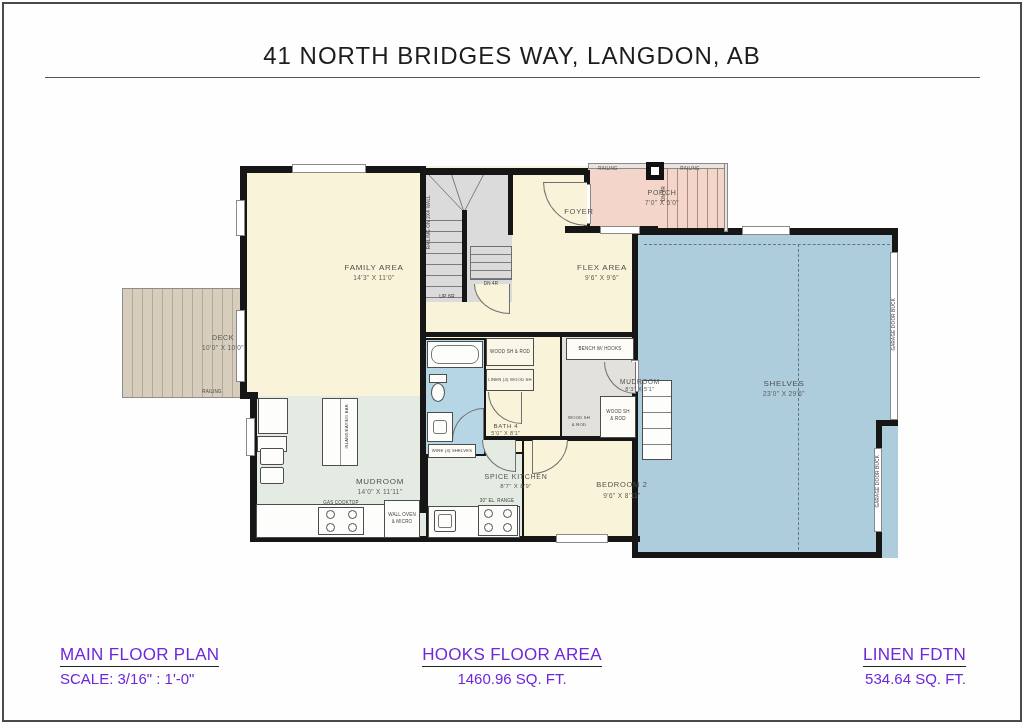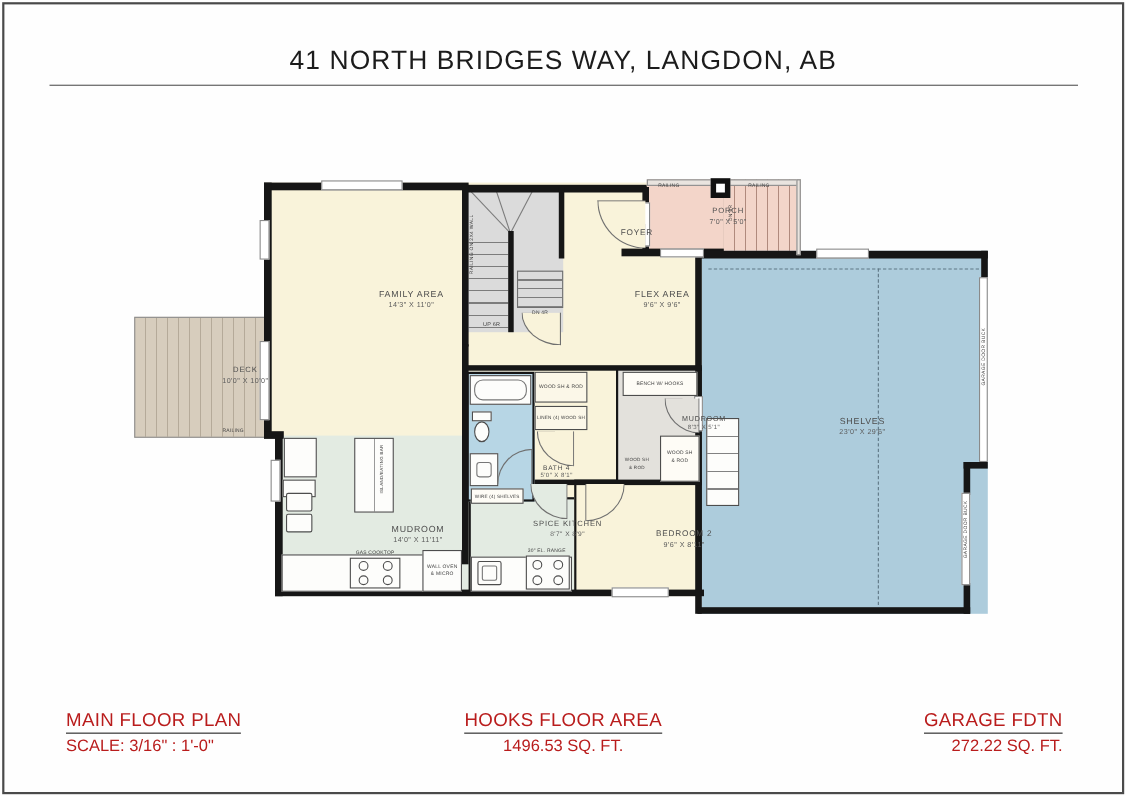--- a/index.html
+++ b/index.html
@@ -17,21 +17,21 @@
   .fix  { position:absolute; background:#fdfdfb; border:1px solid #4d4d4d; }
   .room-label { position:absolute; transform:translate(-50%,-50%); text-align:center;
                 color:#4e4e4e; font-size:8px; letter-spacing:.7px; line-height:1.4; white-space:nowrap;margin-left:42px; }
   .room-label .dims { font-size:6.5px; letter-spacing:.4px; color:#5c5c5c; }
   .tiny { position:absolute; transform:translate(-50%,-50%); font-size:5px; color:#3f3f3f;
           letter-spacing:.2px; white-space:nowrap; text-align:center; line-height:1.3; }
   .vt { position:absolute; writing-mode:vertical-rl; transform:rotate(180deg);
         font-size:4.5px; color:#3c3c3c; letter-spacing:.3px; white-space:nowrap; }
   .dash-v { position:absolute; border-left:1px dashed #5e7683; }
   .dash-h { position:absolute; border-top:1px dashed #5e7683; }
-  .footer-block { position:absolute; color:#b91c1c; }
+  .footer-block { position:absolute; color:#6d28d9; }
   .footer-block .hd { font-size:17px; letter-spacing:.3px; border-bottom:1.2px solid #222;
                       display:inline-block; padding-bottom:1px; }
   .footer-block .sub { font-size:15px; margin-top:3px; }
   .treads-v { background-image:repeating-linear-gradient(to bottom, transparent 0 10px, #7c7c7c 10px 11px); }
 </style>
 </head>
 <body>
 
 <div class="frame"></div>
 <div class="title">41 NORTH BRIDGES WAY, LANGDON, AB</div>
@@ -221,18 +221,18 @@
   <div class="vt" style="left:661px;top:186px;">DN 6R</div>
 
 </div>
 
 <div class="footer-block" style="left:60px;top:645px;text-align:left;">
   <div class="hd">MAIN FLOOR PLAN</div>
   <div class="sub">SCALE: 3/16" : 1'-0"</div>
 </div>
 <div class="footer-block" style="left:0;top:645px;width:1024px;text-align:center;">
   <div class="hd">HOOKS FLOOR AREA</div>
-  <div class="sub">1496.53 SQ. FT.</div>
+  <div class="sub">1460.96 SQ. FT.</div>
 </div>
 <div class="footer-block" style="right:58px;top:645px;text-align:right;">
-  <div class="hd">GARAGE FDTN</div>
-  <div class="sub">272.22 SQ. FT.</div>
+  <div class="hd">LINEN FDTN</div>
+  <div class="sub">534.64 SQ. FT.</div>
 </div>
 
 </body></html>

